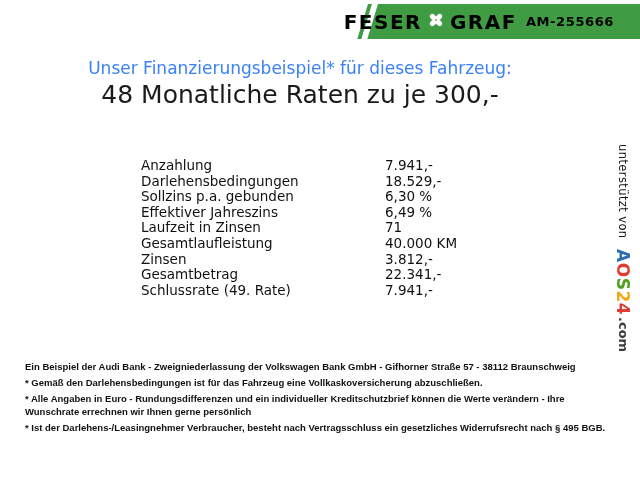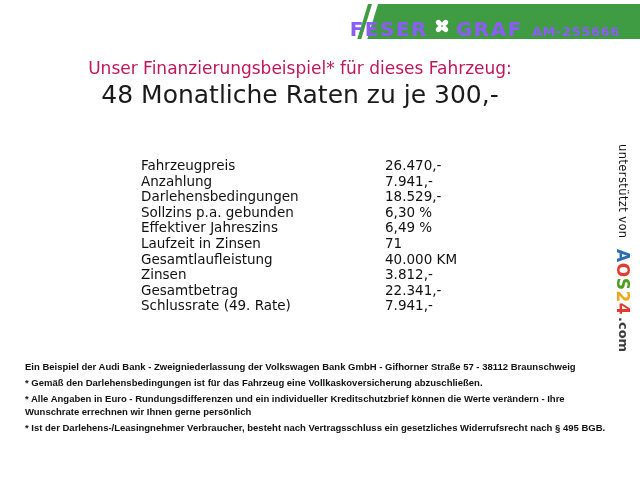--- a/index.html
+++ b/index.html
@@ -14,35 +14,35 @@
   .banner-stripe {
     position:absolute; left:368px; top:4px; width:4px; height:35px;
     background:#3f9c43; transform:skewX(-17deg); transform-origin:0 0;
   }
   .banner {
     position:absolute; left:378px; top:4px; width:300px; height:35px;
     background:#3f9c43; transform:skewX(-17deg); transform-origin:0 0;
   }
   .banner-content {
     position:absolute; left:378px; top:4px; right:0; height:35px;
-    display:flex; align-items:flex-end; justify-content:flex-end;
-    padding-right:20px; color:#8b5cf6; white-space:nowrap;
+    display:flex; align-items:center; justify-content:flex-end;
+    padding-right:26px; color:#000000; white-space:nowrap;
   }
   .brand-word {
     font-size:20px; font-weight:bold; letter-spacing:1.5px; line-height:1;
   }
   .clover { margin:0 5px; display:block; }
   .banner-ref {
     font-size:13px; font-weight:bold; letter-spacing:0.6px; margin-left:9px;
   }
 
   
   .title1 {
     position:absolute; top:58px; left:0; width:600px; text-align:center;
-    font-size:17px; color:#be185d;
+    font-size:17px; color:#3b82f6;
   }
   .title2 {
     position:absolute; top:80px; left:0; width:600px; text-align:center;
     font-size:25px; color:#1a1a1a;
   }
 
   
   .finance-table { position:absolute; left:141px; top:158px; }
   .ft-row { display:flex; line-height:15.6px; font-size:13.5px; color:#111; }
   .ft-label { width:244px; }
@@ -96,24 +96,20 @@
     </span>
     <span class="brand-word">GRAF</span>
     <span class="banner-ref">AM-255666</span>
   </div>
 
   <div class="title1">Unser Finanzierungsbeispiel* für dieses Fahrzeug:</div>
   <div class="title2">48 Monatliche Raten zu je 300,-</div>
 
   <div class="finance-table">
     <div class="ft-row">
-        <span class="ft-label">Fahrzeugpreis</span>
-        <span class="ft-value">26.470,-</span>
-      </div>
-    <div class="ft-row">
         <span class="ft-label">Anzahlung</span>
         <span class="ft-value">7.941,-</span>
       </div>
     <div class="ft-row">
         <span class="ft-label">Darlehensbedingungen</span>
         <span class="ft-value">18.529,-</span>
       </div>
     <div class="ft-row">
         <span class="ft-label">Sollzins p.a. gebunden</span>
         <span class="ft-value">6,30 %</span>

